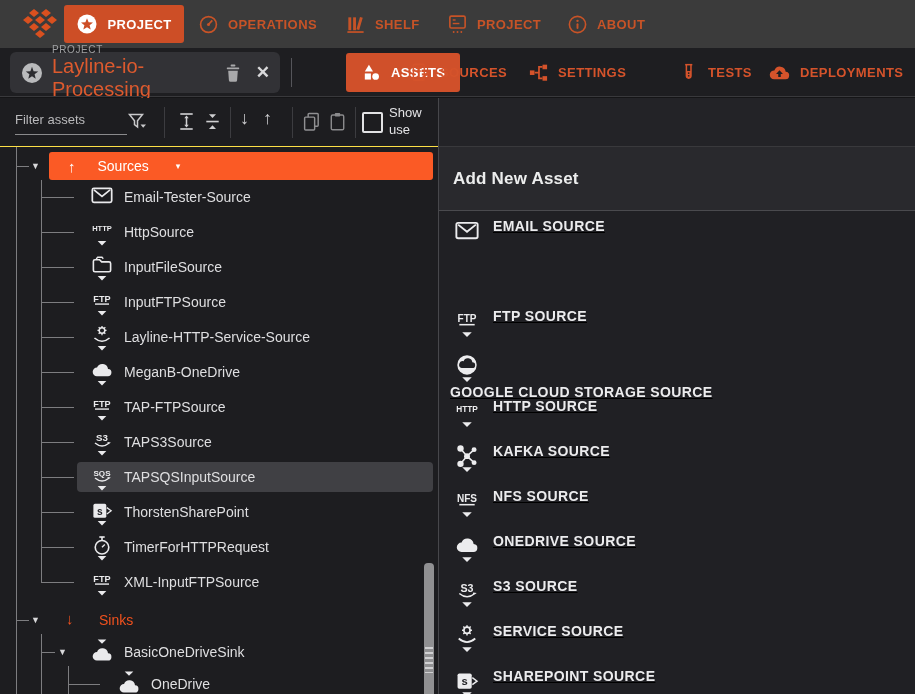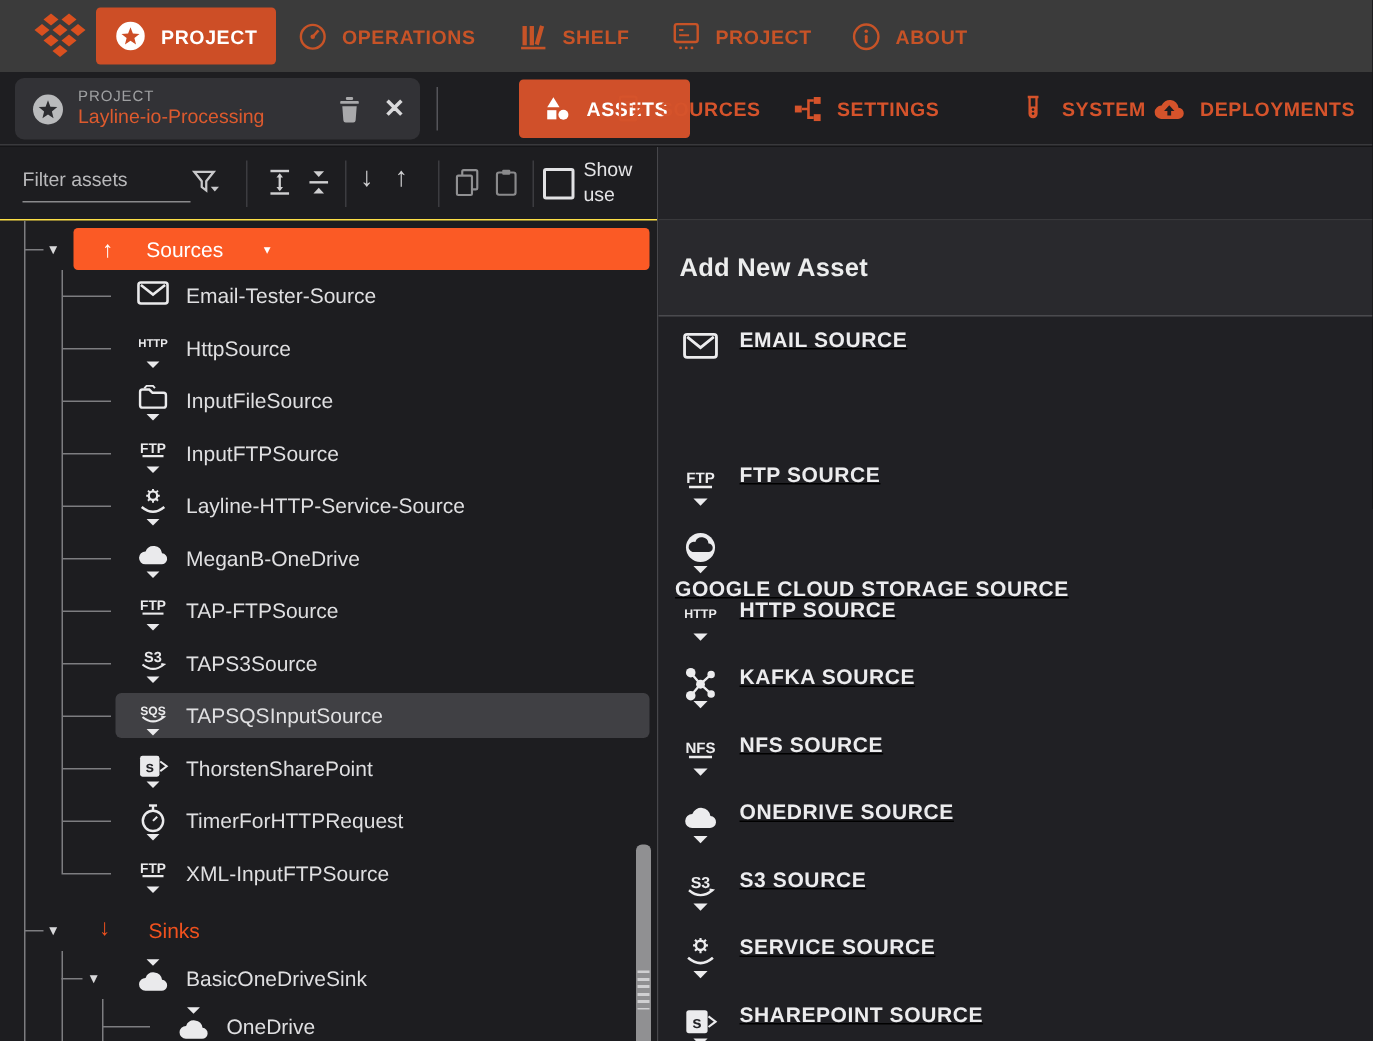--- a/index.html
+++ b/index.html
@@ -13,21 +13,21 @@
   .nav-btn-active{position:absolute;left:64px;top:5px;width:120px;height:38px;background:#cd4e26;
             border-radius:3px;display:flex;align-items:center;justify-content:center;gap:9px;
             color:#ffffff;font-size:13px;font-weight:700;letter-spacing:.4px;cursor:pointer;}
   
   .bar2{position:absolute;left:0;top:48px;width:915px;height:49px;background:#1e1e21;
         border-bottom:1px solid #39393c;box-sizing:border-box;}
   .chip{position:absolute;left:10px;top:4px;width:270px;height:41px;background:#323236;
         border-radius:6px;display:flex;align-items:center;}
   .chip-text{margin-left:9px;display:flex;flex-direction:column;line-height:1.15;}
   .chip-label{font-size:10px;color:#9fa0a2;letter-spacing:.6px;}
-  .chip-value{font-size:13px;color:#dd5a2e;}
+  .chip-value{font-size:20px;color:#dd5a2e;}
   .chip-ico{margin-left:11px;display:flex;}
   .chip-actions{margin-left:auto;margin-right:10px;display:flex;align-items:center;gap:12px;}
   .close-x{color:#d9d9db;font-size:17px;font-weight:700;cursor:pointer;}
   .vsep{position:absolute;left:291px;top:10px;width:1px;height:29px;background:#55555a;}
   .tab-active{position:absolute;top:5px;height:39px;background:#d0502a;border-radius:3px;
         display:flex;align-items:center;gap:9px;padding:0 15px;color:#fff;font-size:13px;
         font-weight:700;letter-spacing:.4px;cursor:pointer;}
   .tab{position:absolute;top:0;height:49px;display:flex;align-items:center;gap:9px;
         color:#d5532b;font-size:13px;font-weight:700;letter-spacing:.4px;cursor:pointer;}
   
@@ -213,21 +213,21 @@
       <div class="tab" style="left: 678px;">
         <span style="display:flex">
           <svg width="21" height="21" viewBox="0 0 22 22">
             <path d="M8.8 2.8 v11.7 a2.4 2.4 0 0 0 4.8 0 V2.8" fill="none" stroke="#d5532b" stroke-width="1.6"></path>
             <line x1="7.5" y1="2.8" x2="15" y2="2.8" stroke="#d5532b" stroke-width="1.6"></line>
             <path d="M8.8 9.5 h4.8 v5 a2.4 2.4 0 0 1 -4.8 0 z" fill="#d5532b"></path>
             <circle cx="11.2" cy="11.6" r="0.9" fill="#1e1e21"></circle>
             <circle cx="11.2" cy="14.4" r="0.9" fill="#1e1e21"></circle>
           </svg>
         </span>
-        <span>SYSTEM</span>
+        <span>TESTS</span>
       </div>
       <div class="tab" style="left: 768px;">
         <span style="display:flex">
           <svg width="23" height="21" viewBox="0 0 22 20">
             <path d="M5.8 16.5 h10.6 a3.6 3.6 0 0 0 0.5 -7.2 a5.6 5.6 0 0 0 -10.8 -1.3 a4.2 4.2 0 0 0 -0.3 8.5 z" fill="#d5532b"></path>
             <polygon points="11,7.8 14.3,11.5 12.2,11.5 12.2,14.3 9.8,14.3 9.8,11.5 7.7,11.5" fill="#1e1e21"></polygon>
           </svg>
         </span>
         <span>DEPLOYMENTS</span>
       </div>

